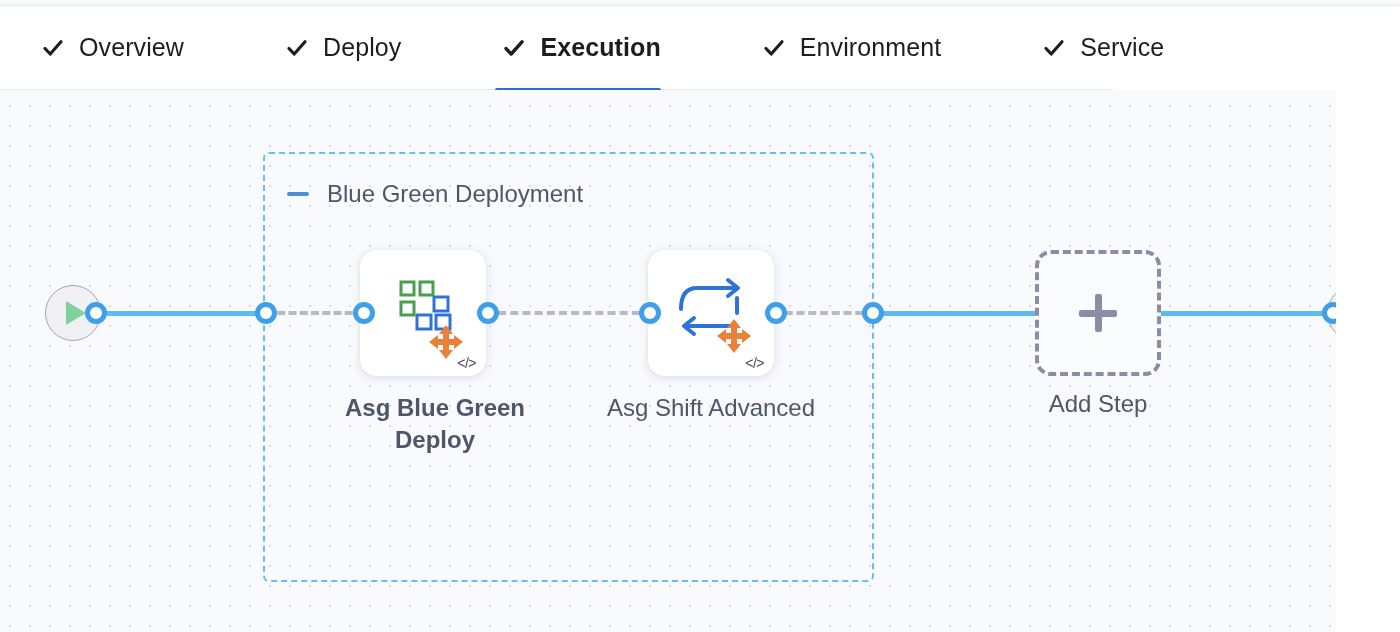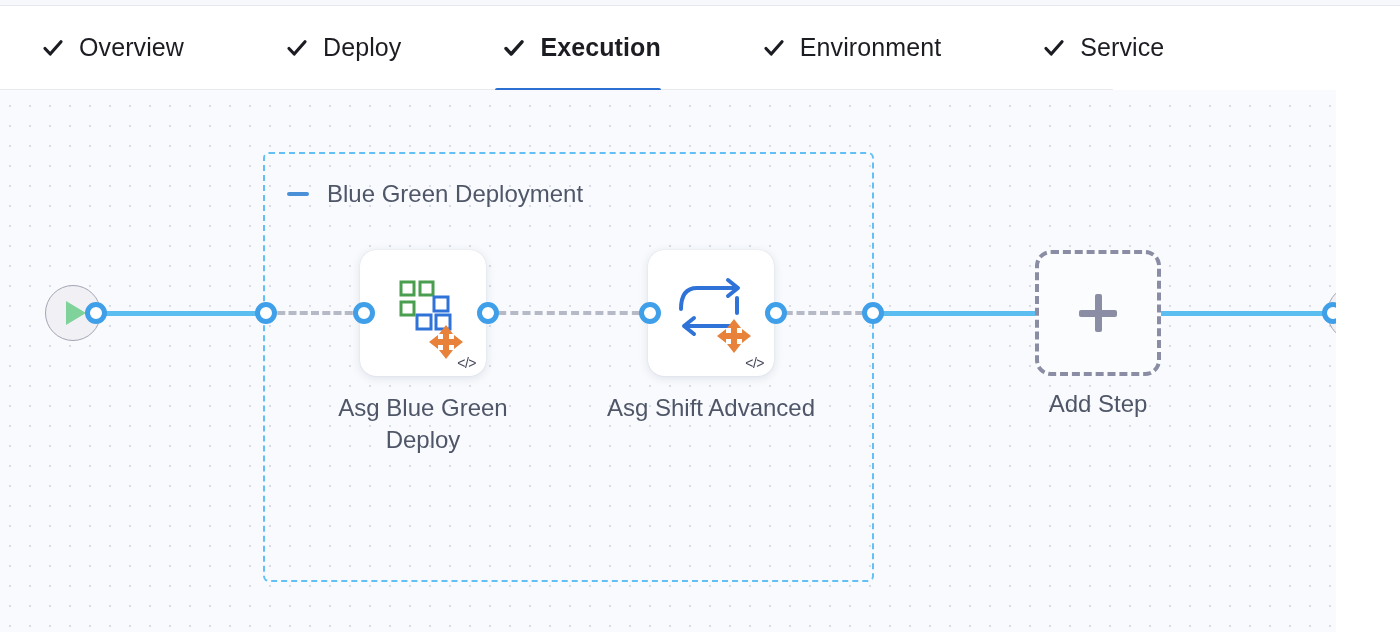--- a/index.html
+++ b/index.html
@@ -362,21 +362,21 @@
         <rect x="74" y="47" width="14" height="14" fill="none" stroke="#2f73d8" stroke-width="3"></rect>
         <rect x="57" y="65" width="14" height="14" fill="none" stroke="#2f73d8" stroke-width="3"></rect>
         <rect x="76" y="65" width="14" height="14" fill="none" stroke="#2f73d8" stroke-width="3"></rect>
 
         <g fill="#e8813a" transform="translate(86,92)">
           <path d="M0,-17 L7,-8 L3,-8 L3,-3 L8,-3 L8,-7 L17,0 L8,7 L8,3 L3,3 L3,8 L7,8 L0,17 L-7,8 L-3,8 L-3,3 L-8,3 L-8,7 L-17,0 L-8,-7 L-8,-3 L-3,-3 L-3,-8 L-7,-8 Z"></path>
         </g>
       </svg>
       <span class="code-badge">&lt;/&gt;</span>
     </div>
-    <div class="node-label" style="left:308px;">Asg Blue Green Deploy</div>
+    <div class="node-label" style="left:320px;font-weight:bold;">Asg Blue Green Deploy</div>
 
     <div class="node" style="left:648px;">
       <svg class="node-icon" viewBox="0 0 126 126">
 
         <path d="M33 59 Q33 38 49 38 L89 38" fill="none" stroke="#2f73d8" stroke-width="4" stroke-linecap="round"></path>
         <path d="M80 30 L90 38 L80 46" fill="none" stroke="#2f73d8" stroke-width="4" stroke-linecap="round" stroke-linejoin="round"></path>
 
         <path d="M89 48 L89 63" fill="none" stroke="#2f73d8" stroke-width="4" stroke-linecap="round"></path>
 
         <path d="M82 76 L37 76" fill="none" stroke="#2f73d8" stroke-width="4" stroke-linecap="round"></path>

